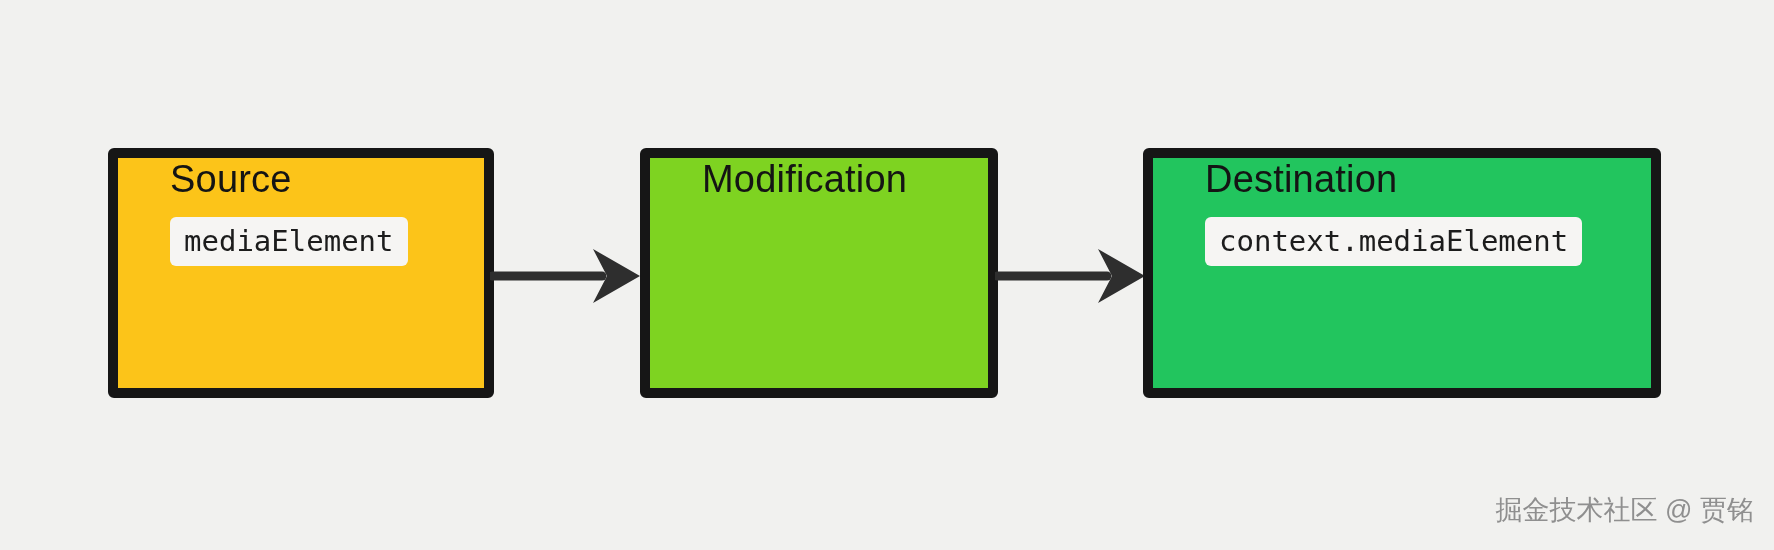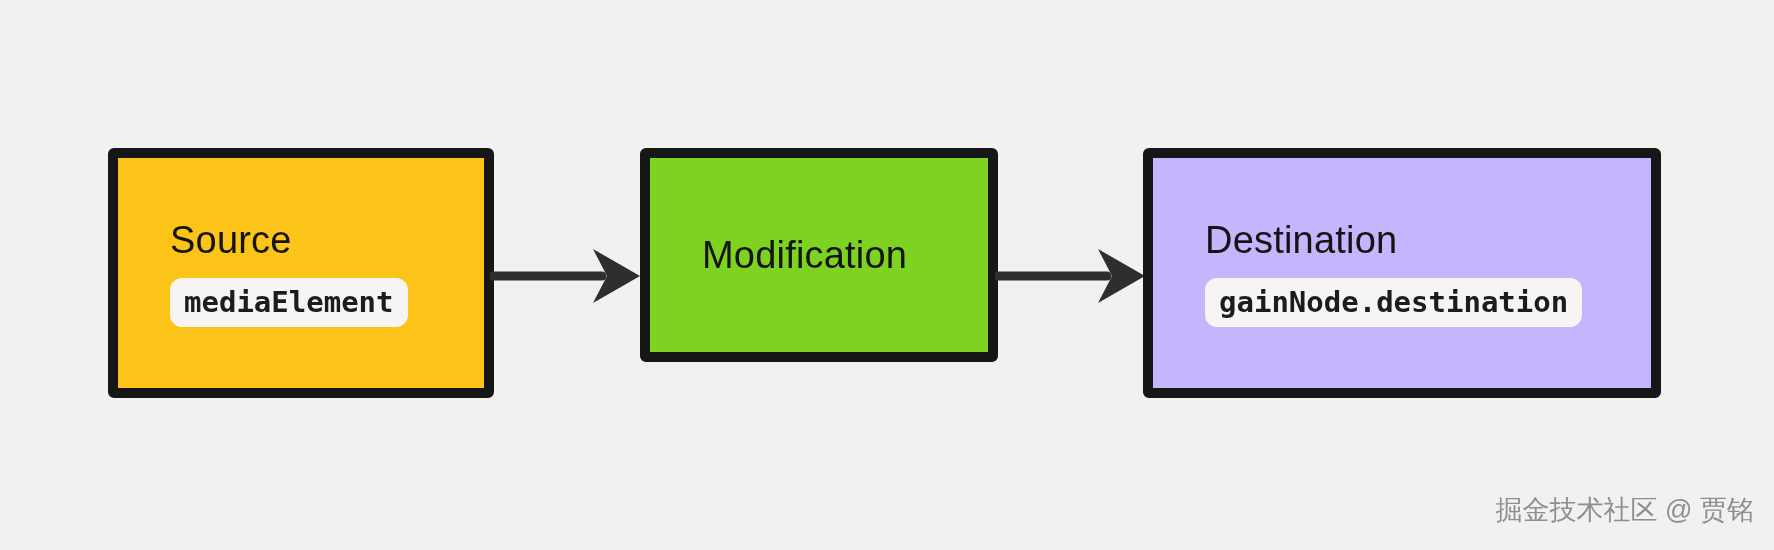--- a/index.html
+++ b/index.html
@@ -18,39 +18,37 @@
   .node{
     position:absolute;
     border:10px solid var(--border);
     border-radius:6px;
     display:flex;
   }
   .node-fill{
     flex:1;
     display:flex;
     flex-direction:column;
-    justify-content:center;
     align-items:flex-start;
     padding-left:52px;
     gap:16px;
   }
   .node-title{
     font-size:38px;
     color:var(--text);
     letter-spacing:0.2px;
   }
   .node-code{
     font-family:"DejaVu Sans Mono", monospace;
     font-size:29px;
     color:#1c1c1c;
     background:var(--chip-bg);
     padding:7px 14px 8px 14px;
-    border-radius:12px;
+    border-radius:6px;
     white-space:nowrap;
-    font-weight:bold;
   }
   .arrow{
     position:absolute;
     color:var(--arrow);
   }
   .watermark{
     position:absolute;
     right:20px;
     bottom:22px;
     font-size:27px;
@@ -67,33 +65,33 @@
       <div class="node-title">Source</div>
       <div class="node-code">mediaElement</div>
     </div>
   </div>
 
   <svg class="arrow" style="left:490px;top:236px" width="152" height="80" viewBox="0 0 152 80">
     <line x1="2" y1="40" x2="112" y2="40" stroke="currentColor" stroke-width="9" stroke-linecap="round"></line>
     <polygon points="150,40 103,13 117,40 103,67" fill="currentColor"></polygon>
   </svg>
 
-  <div class="node" style="left:640px;top:148px;width:358px;height:214px">
+  <div class="node" style="left:640px;top:148px;width:358px;height:250px">
     <div class="node-fill" style="background: rgb(126, 211, 33);">
       <div class="node-title">Modification</div>
     </div>
   </div>
 
   <svg class="arrow" style="left:995px;top:236px" width="152" height="80" viewBox="0 0 152 80">
     <line x1="2" y1="40" x2="112" y2="40" stroke="currentColor" stroke-width="9" stroke-linecap="round"></line>
     <polygon points="150,40 103,13 117,40 103,67" fill="currentColor"></polygon>
   </svg>
 
   <div class="node" style="left:1143px;top:148px;width:518px;height:250px">
-    <div class="node-fill" style="background: #c4b5fd;">
+    <div class="node-fill" style="background: #22c55e;">
       <div class="node-title">Destination</div>
-      <div class="node-code">gainNode.destination</div>
+      <div class="node-code">context.mediaElement</div>
     </div>
   </div>
 
   <div class="watermark">掘金技术社区 @ 贾铭</div>
 
 </div>
 
 </body></html>

